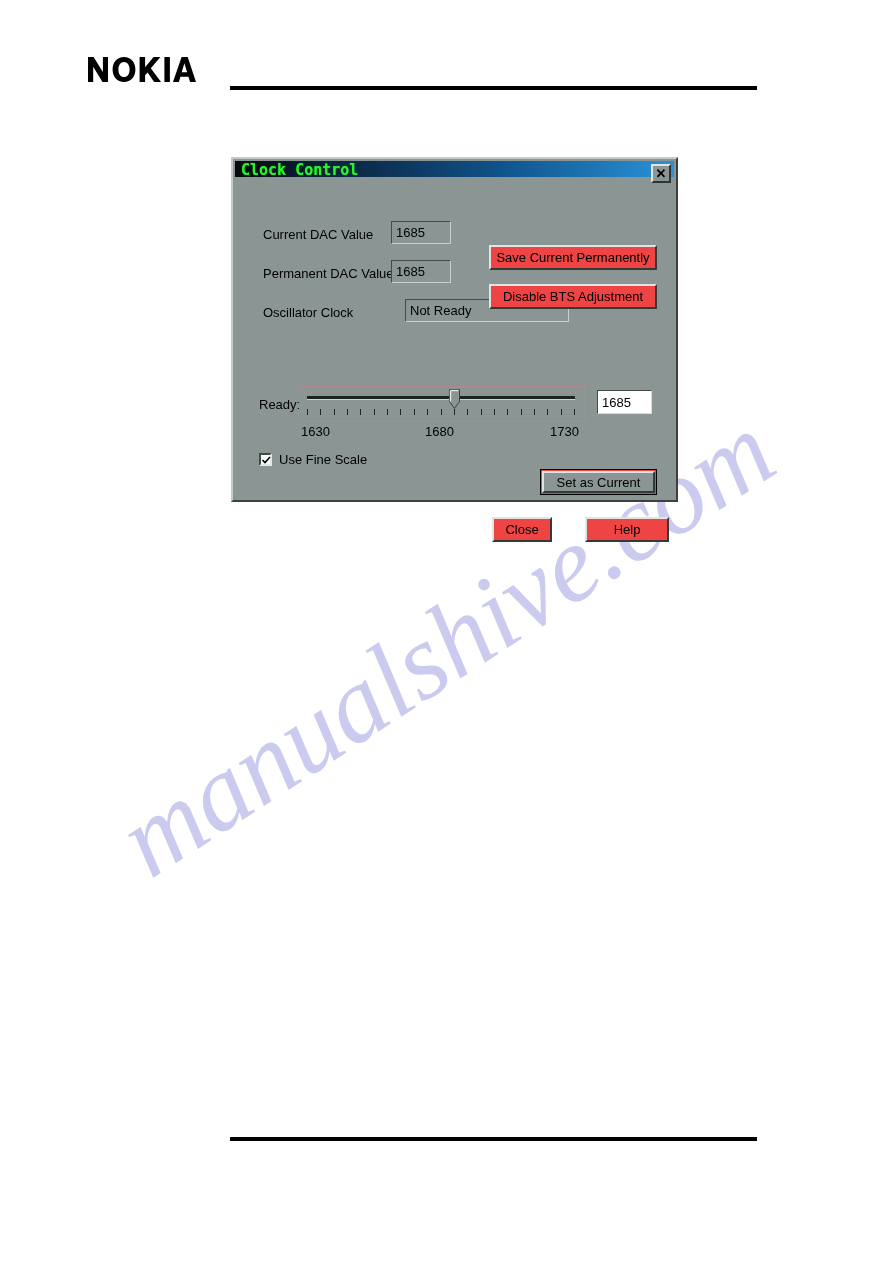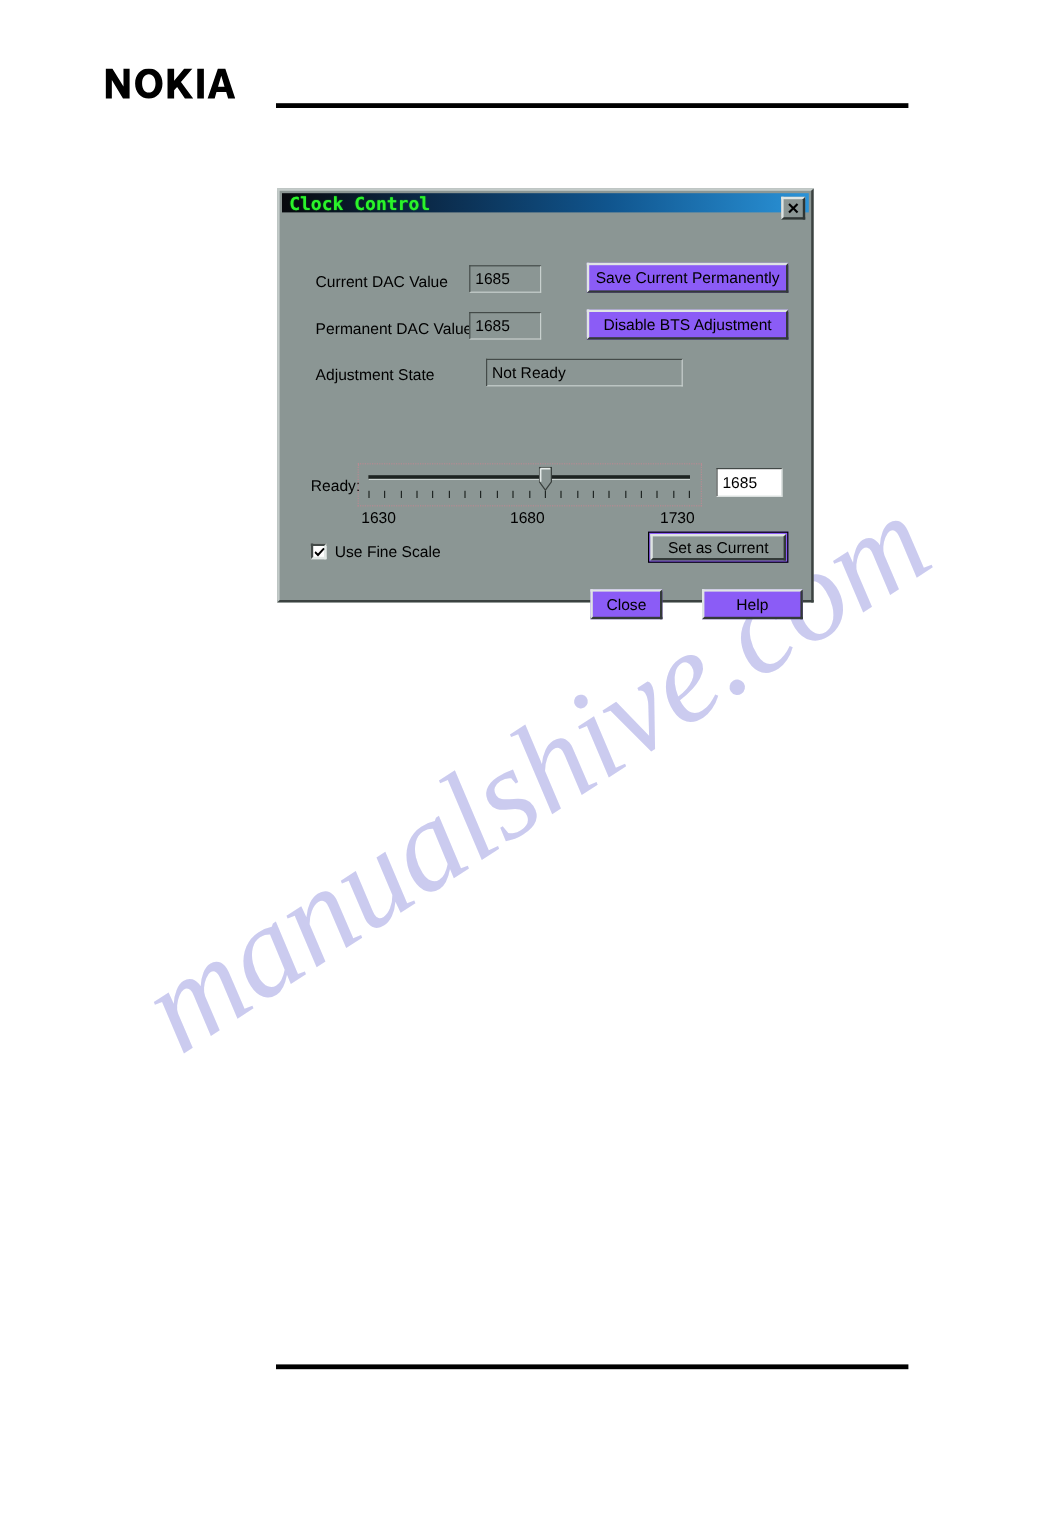--- a/index.html
+++ b/index.html
@@ -200,33 +200,34 @@
     display: flex;
     align-items: center;
     padding-left: 4px;
     font-size: 13px;
     color: #000;
   }
 
   
   .btn {
     position: absolute;
-    background: #8b5cf6;
+    background: #ef4444;
     border-top: 2px solid #dfe5e3;
     border-left: 2px solid #dfe5e3;
     border-right: 2px solid #333a38;
     border-bottom: 2px solid #333a38;
     box-sizing: border-box;
     display: flex;
     align-items: center;
     justify-content: center;
     font-size: 13px;
     color: #000;
     cursor: default;
     white-space: nowrap;
+    margin-top: 26px;
   }
   .btn.default {
     border: 1px solid #000;
     padding: 1px;
   }
   .btn.default > .btn-face {
     width: 100%;
     height: 100%;
     background: #8b9694;
     border-top: 2px solid #dfe5e3;
@@ -358,21 +359,21 @@
 
   <div class="client">
 
 
     <span class="field-label" style="left:28px; top:42px;">Current DAC Value</span>
     <div class="ro-field" style="left:156px; top:36px; width:60px; height:23px;">1685</div>
 
     <span class="field-label" style="left:28px; top:81px;">Permanent DAC Value</span>
     <div class="ro-field" style="left:156px; top:75px; width:60px; height:23px;">1685</div>
 
-    <span class="field-label" style="left:28px; top:120px;">Adjustment State</span>
+    <span class="field-label" style="left:28px; top:120px;">Oscillator Clock</span>
     <div class="ro-field" style="left:170px; top:114px; width:164px; height:23px;">Not Ready</div>
 
     <div class="btn" style="left:254px; top:34px; width:168px; height:25px;">Save Current Permanently</div>
     <div class="btn" style="left:254px; top:73px; width:168px; height:25px;">Disable BTS Adjustment</div>
 
 
     <span class="field-label" style="left:24px; top:212px;">Ready:</span>
 
     <div id="slider-wrap">
       <div id="slider-track"></div>

